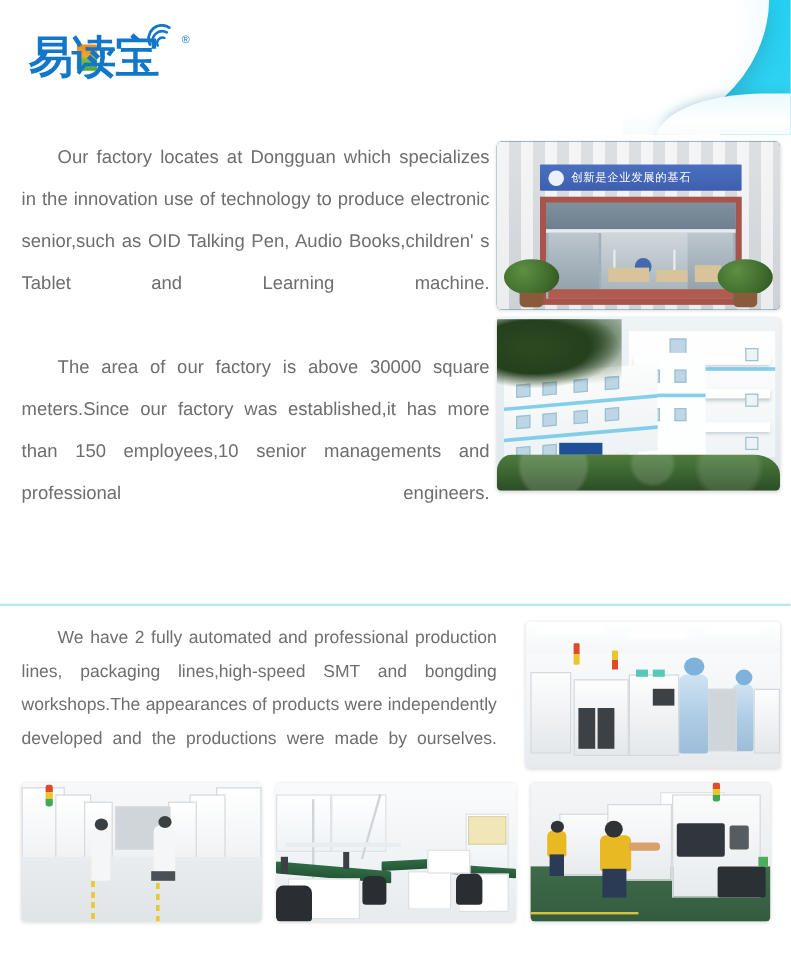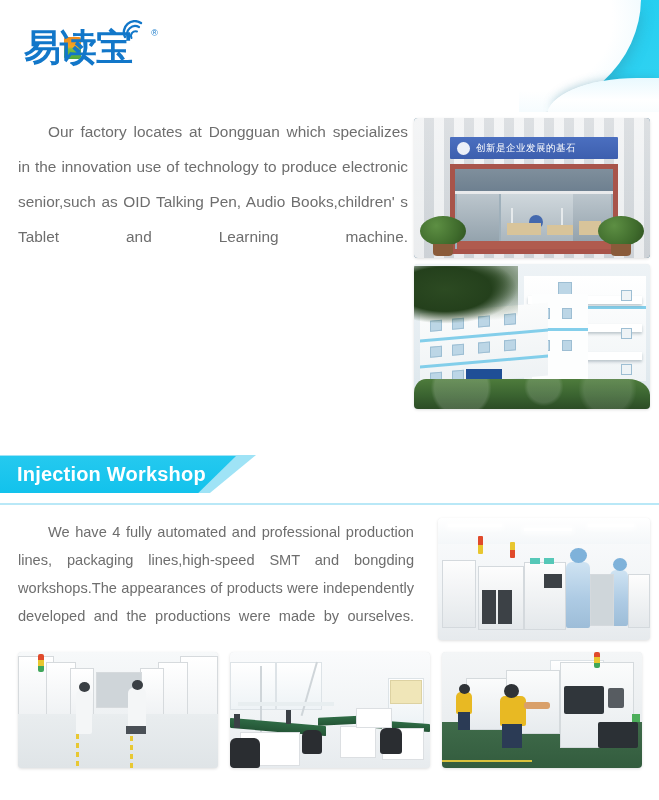--- a/index.html
+++ b/index.html
@@ -316,20 +316,21 @@
         <path d="M6 17.5 A8 8 0 0 1 17 7" fill="none" stroke="#1277c9" stroke-width="2.2" stroke-linecap="round"></path>
         <path d="M9.5 18 A4.6 4.6 0 0 1 15 11.5" fill="none" stroke="#1277c9" stroke-width="2" stroke-linecap="round"></path>
       </svg>
       <span class="logo-reg">®</span>
       <div class="logo-cn">易读宝</div>
     </div>
   </div>
 
   <div class="intro-text">
     <p class="para">Our factory locates at Dongguan which specializes in the innovation use of technology to produce electronic senior,such as OID Talking Pen, Audio Books,children' s Tablet and Learning machine.</p>
+    <p class="para">The area of our factory is above 30000 square meters.Since our factory was established,it has more than 150 employees,10 senior managements and professional engineers.</p>
   </div>
 
   <div class="photo ph-entrance">
     <div class="ent-wall"></div>
     <div class="ent-banner">
       <span class="ent-banner-logo"></span>
       <span class="ent-banner-txt">创新是企业发展的基石</span>
     </div>
     <div class="ent-frame">
       <div class="ent-transom"></div>
@@ -385,30 +386,24 @@
       <div class="win" style="left:58px;top:34px;width:10px;height:9px;"></div>
       <div class="win" style="left:84px;top:34px;width:10px;height:9px;"></div>
       <div class="win" style="left:10px;top:60px;width:10px;height:9px;"></div>
       <div class="win" style="left:32px;top:60px;width:10px;height:9px;"></div>
     </div>
     <div class="bld-sign"></div>
     <div class="tree"></div>
     <div class="hedge"></div>
   </div>
 
-  <div class="banner-row">
-    <div class="banner-accent"></div>
-    <div class="banner-main">
-      <span class="banner-title">Injection Workshop</span>
-    </div>
-  </div>
   <div class="banner-rule"></div>
 
   <div class="inject-text">
-    <p class="para">We have 4 fully automated and professional production lines, packaging lines,high-speed SMT and bongding workshops.The appearances of products were independently developed and the productions were made by ourselves.</p>
+    <p class="para">We have 2 fully automated and professional production lines, packaging lines,high-speed SMT and bongding workshops.The appearances of products were independently developed and the productions were made by ourselves.</p>
   </div>
 
   <div class="photo ph-clean">
     <div class="cr-room"></div>
     <div class="cr-ceil"></div>
     <div class="cr-lamp" style="left:10px;top:6px;width:54px;"></div>
     <div class="cr-lamp" style="left:86px;top:10px;width:48px;"></div>
     <div class="cr-lamp" style="left:150px;top:6px;width:46px;"></div>
     <div class="cr-sig" style="left:40px;top:18px;height:18px;background:linear-gradient(180deg,#e04a2b 0 50%,#e8c62f 50% 100%);"></div>
     <div class="cr-sig" style="left:72px;top:24px;height:16px;background:linear-gradient(180deg,#e8c62f 0 50%,#e04a2b 50% 100%);"></div>

